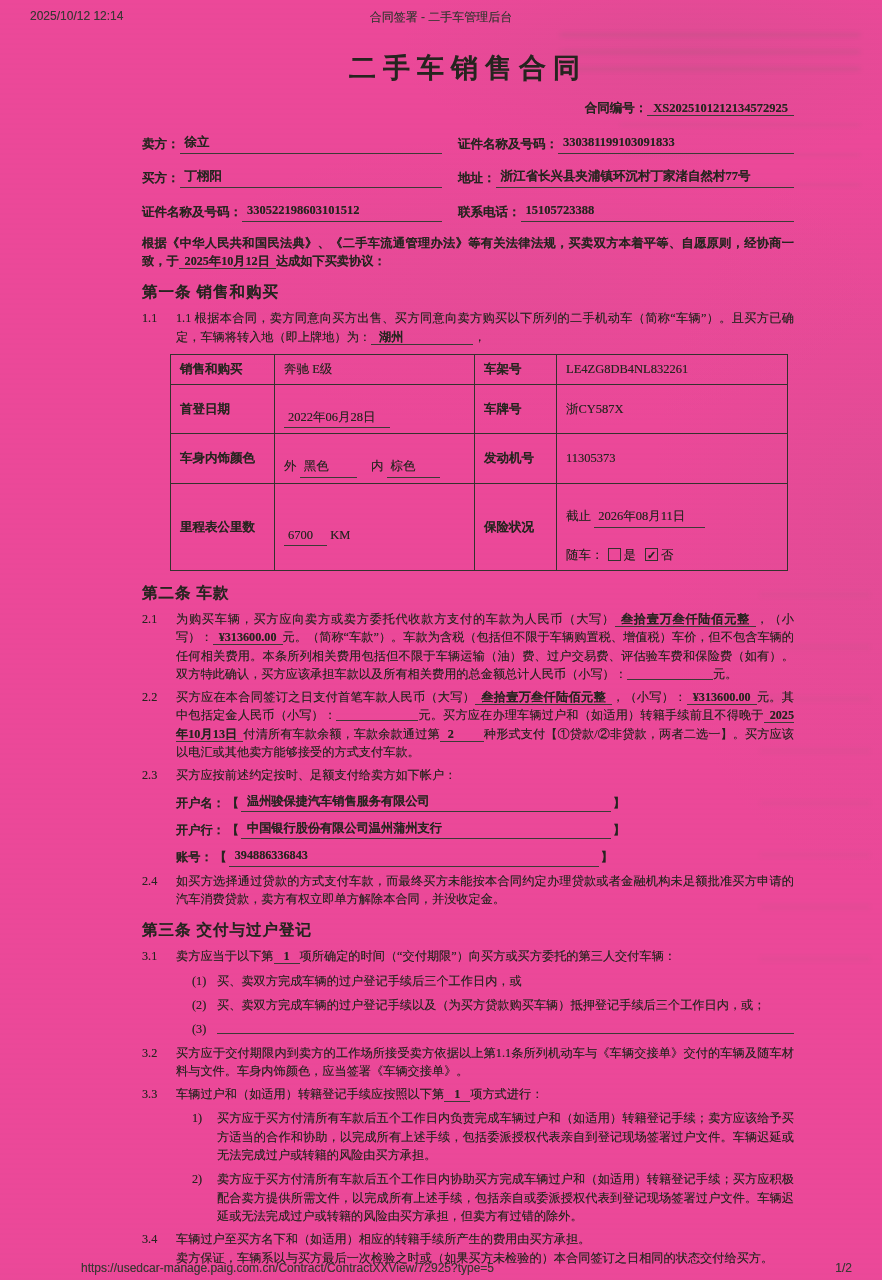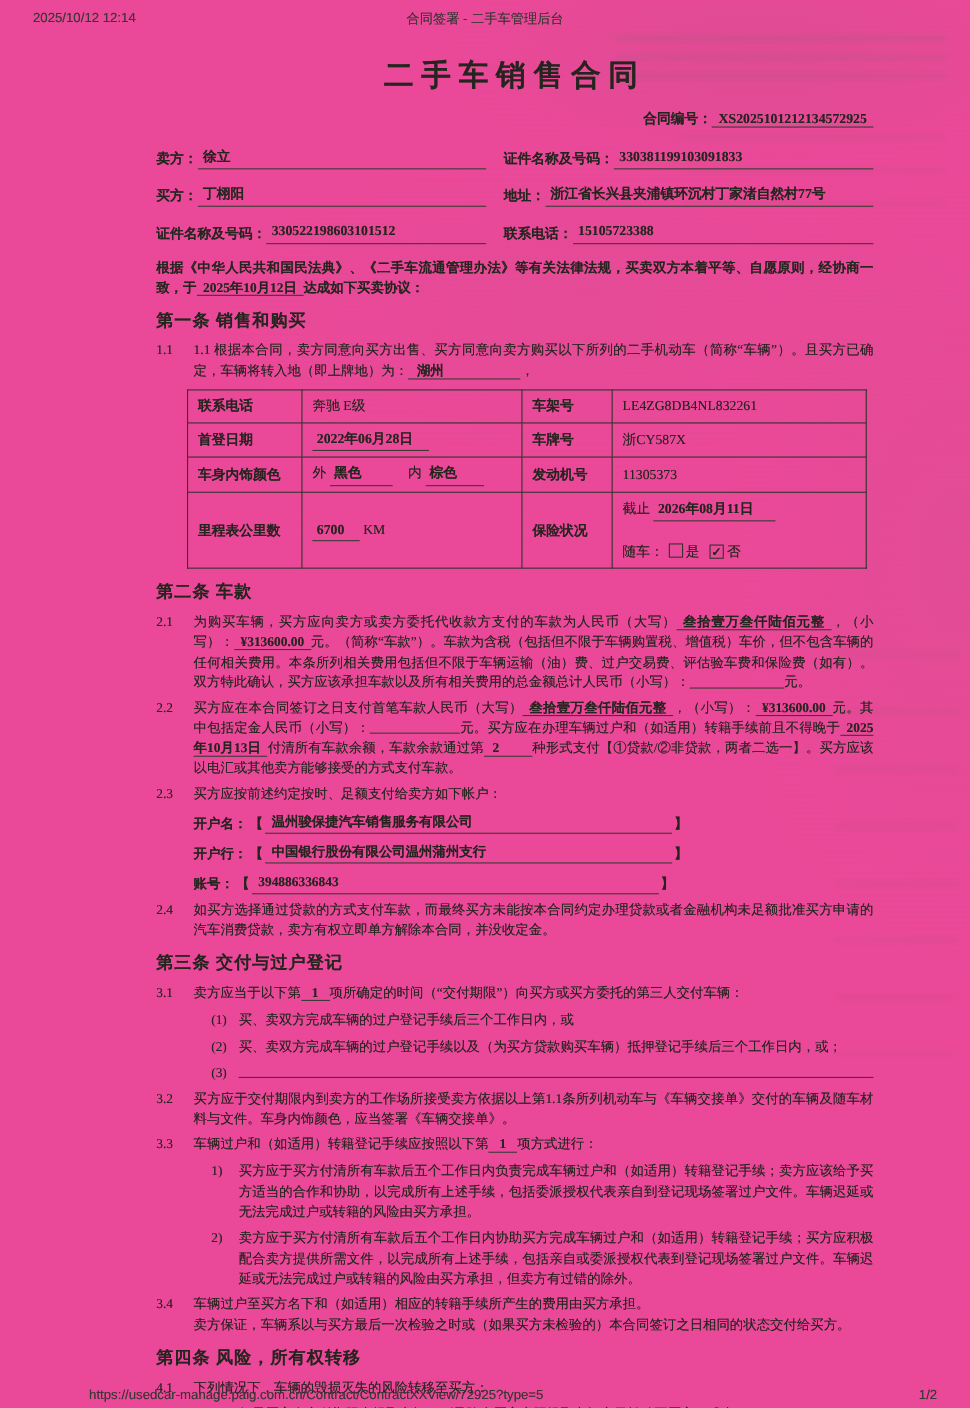--- a/index.html
+++ b/index.html
@@ -62,21 +62,21 @@
   .stext { flex:1; }
   .acct-line { display:flex; align-items:flex-end; margin-top:7px; font-weight:bold; }
   .acct-val { width:370px; border-bottom:1.6px solid #3c3a36; padding:0 6px 1px; }
   .bracket { font-weight:bold; padding:0 2px; }
 
   table.veh { border-collapse:collapse; width:618px; margin:8px 0 4px 28px; font-size:12.5px; }
   table.veh td { border:1.7px solid #34322e; padding:5px 9px; vertical-align:middle; }
   td.tl { width:104px; font-weight:bold; }
   td.tv1 { width:200px; }
   td.tl2 { width:82px; font-weight:bold; }
-  .tu { display:inline-block; border-bottom:1.6px solid #3c3a36; padding:0 14px 1px 4px; font-weight:bold; }
+  .tu { display:inline-block; border-bottom:1.6px solid #3c3a36; padding:0 14px 1px 4px; font-weight:normal;margin-top:18px; }
   .cb { display:inline-block; width:13px; height:13px; border:1.6px solid #34322e; margin:0 3px -2px 9px;
         text-align:center; line-height:12px; font-size:11px; font-weight:bold; }
 </style>
 </head>
 <body>
 
 <div class="page">
   <div class="noise"></div>
   <div class="artifact a1"></div>
   <div class="artifact a2"></div>
@@ -130,21 +130,21 @@
     <div class="clause">
       <span class="cnum">1.1</span>
       <span class="ctext">
         <span>1.1 根据本合同，卖方同意向买方出售、买方同意向卖方购买以下所列的二手机动车（简称“车辆”）。且买方已确定，车辆将转入地（即上牌地）为：</span><span class="u" style="padding:0 70px 0 8px;">湖州</span><span>，</span>
       </span>
     </div>
 
     <table class="veh">
       <tbody>
           <tr>
-        <td class="tl">联系电话</td>
+        <td class="tl">销售和购买</td>
         <td class="tv1">奔驰 E级</td>
         <td class="tl2">车架号</td>
         <td>LE4ZG8DB4NL832261</td>
       </tr>
       <tr>
         <td class="tl">首登日期</td>
         <td class="tv1"><span class="tu">2022年06月28日</span></td>
         <td class="tl2">车牌号</td>
         <td>浙CY587X</td>
       </tr>

